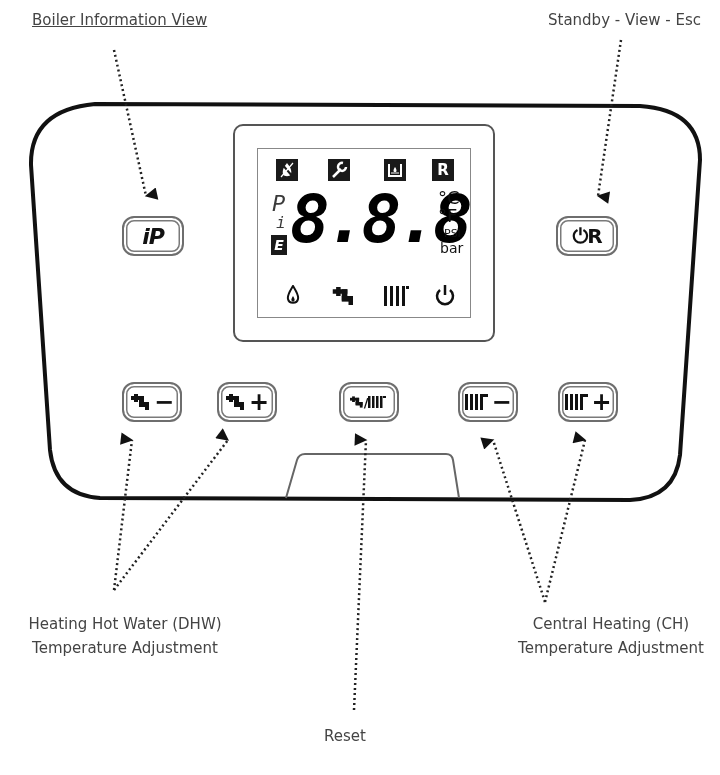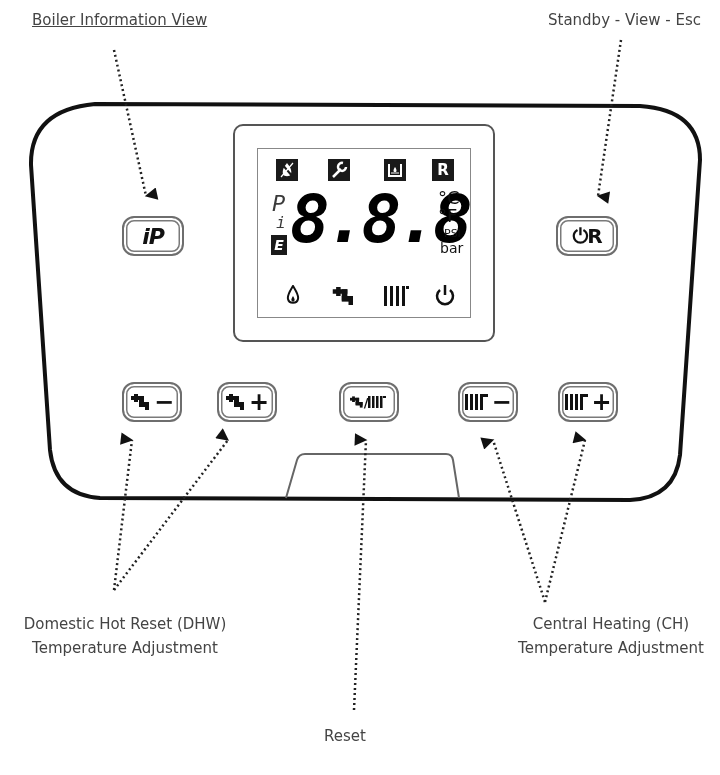--- a/index.html
+++ b/index.html
@@ -48,21 +48,21 @@
 
     <line x1="545" y1="602" x2="493" y2="440" marker-end="url(#arr)"></line>
     <line x1="545" y1="602" x2="585" y2="440" marker-end="url(#arr)"></line>
   </g>
 </svg>
 
 <div class="label" style="left:32px; top:8px;text-decoration:underline;">Boiler Information View</div>
 <div class="label" style="left:548px; top:8px;">Standby - View - Esc</div>
 
 <div class="label" style="left:0px; top:612px; width:250px;">
-  <div>Domestic Hot Reset (DHW)</div>
+  <div>Heating Hot Water (DHW)</div>
   <div>Temperature Adjustment</div>
 </div>
 <div class="label" style="left:500px; top:612px; width:222px;">
   <div>Central Heating (CH)</div>
   <div>Temperature Adjustment</div>
 </div>
 <div class="label" style="left:195px; top:724px; width:300px;">
   <div>Reset</div>
 </div>
 

